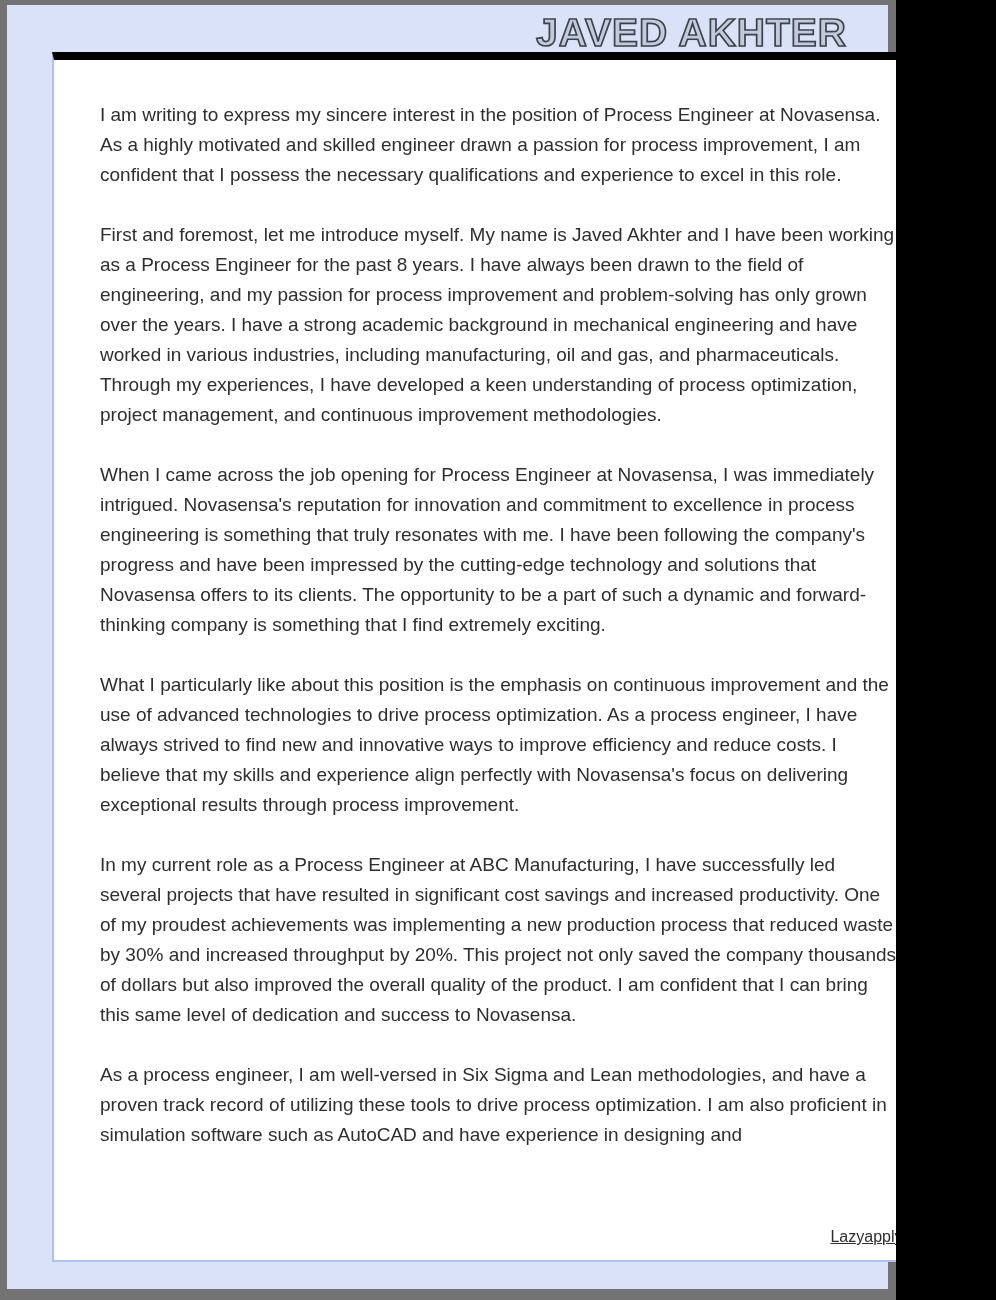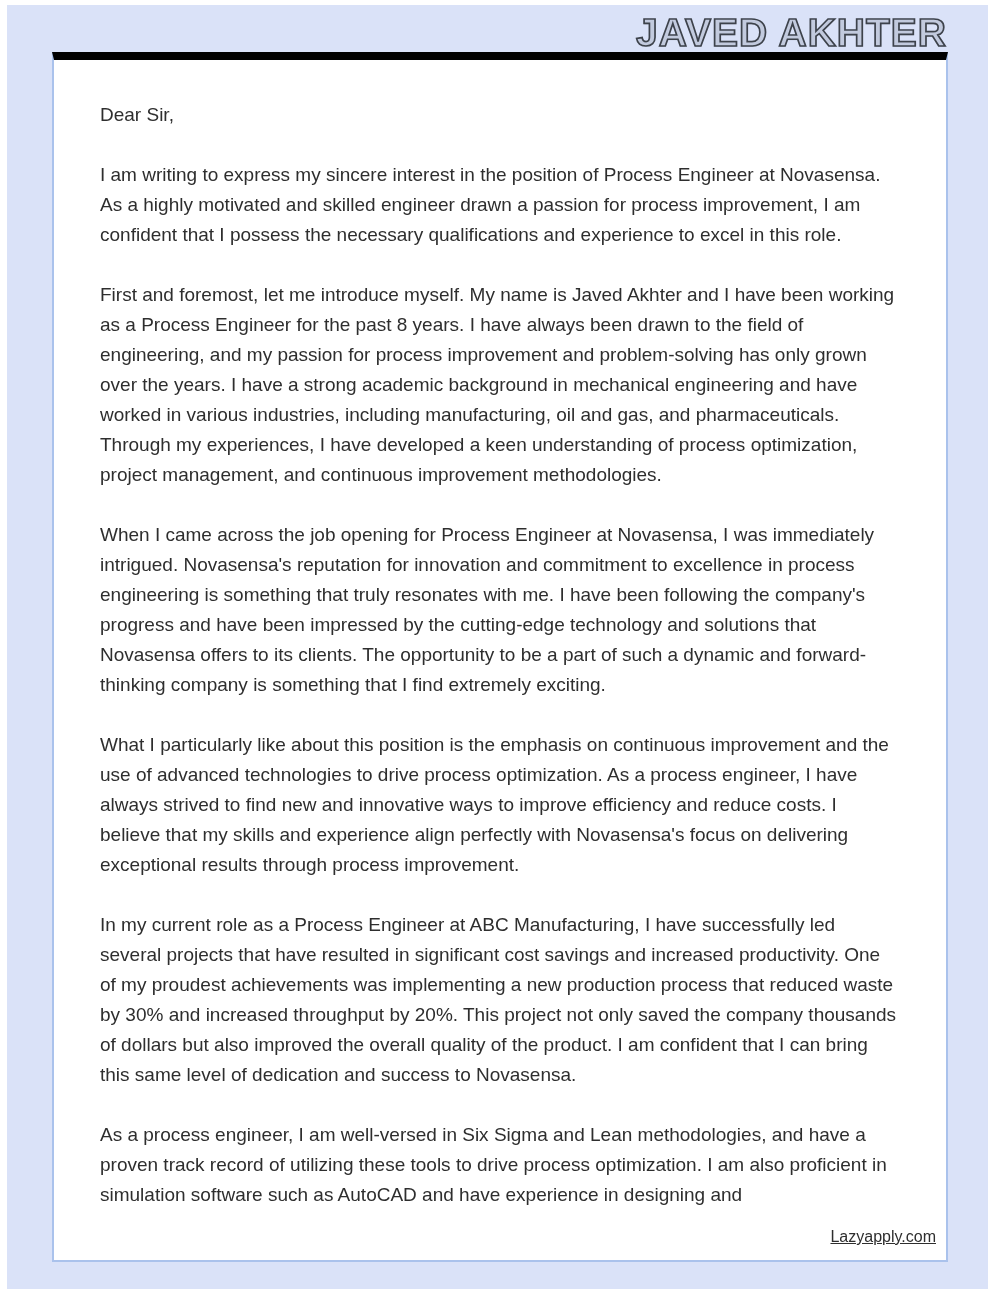--- a/index.html
+++ b/index.html
@@ -2,24 +2,24 @@
 <html><head>
 <meta charset="utf-8">
 <style>
   html, body {
     margin: 0;
     padding: 0;
     background: #000;
   }
   .screen {
     position: relative;
-    width: 996px;
+    width: 896px;
     height: 1300px;
     overflow: hidden;
-    background: #ffffff;
+    background: #737373;
     font-family: "Liberation Sans", sans-serif;
   }
   
   .canvas {
     position: absolute;
     left: 7px;
     top: 5px;
     right: 8px;
     bottom: 11px;
     background: #dae2f8;
@@ -74,21 +74,20 @@
 </head>
 <body>
 
 <div class="screen">
   <div class="canvas">
 
     <div class="header-name">JAVED AKHTER</div>
 
     <div class="page">
       <div class="letter-body">
-        <p>Dear Sir,</p>
         <p>I am writing to express my sincere interest in the position of Process Engineer at Novasensa. As a highly motivated and skilled engineer drawn a passion for process improvement, I am confident that I possess the necessary qualifications and experience to excel in this role.</p>
         <p>First and foremost, let me introduce myself. My name is Javed Akhter and I have been working as a Process Engineer for the past 8 years. I have always been drawn to the field of engineering, and my passion for process improvement and problem-solving has only grown over the years. I have a strong academic background in mechanical engineering and have worked in various industries, including manufacturing, oil and gas, and pharmaceuticals. Through my experiences, I have developed a keen understanding of process optimization, project management, and continuous improvement methodologies.</p>
         <p>When I came across the job opening for Process Engineer at Novasensa, I was immediately intrigued. Novasensa's reputation for innovation and commitment to excellence in process engineering is something that truly resonates with me. I have been following the company's progress and have been impressed by the cutting-edge technology and solutions that Novasensa offers to its clients. The opportunity to be a part of such a dynamic and forward-thinking company is something that I find extremely exciting.</p>
         <p>What I particularly like about this position is the emphasis on continuous improvement and the use of advanced technologies to drive process optimization. As a process engineer, I have always strived to find new and innovative ways to improve efficiency and reduce costs. I believe that my skills and experience align perfectly with Novasensa's focus on delivering exceptional results through process improvement.</p>
         <p>In my current role as a Process Engineer at ABC Manufacturing, I have successfully led several projects that have resulted in significant cost savings and increased productivity. One of my proudest achievements was implementing a new production process that reduced waste by 30% and increased throughput by 20%. This project not only saved the company thousands of dollars but also improved the overall quality of the product. I am confident that I can bring this same level of dedication and success to Novasensa.</p>
         <p>As a process engineer, I am well-versed in Six Sigma and Lean methodologies, and have a proven track record of utilizing these tools to drive process optimization. I am also proficient in simulation software such as AutoCAD and have experience in designing and</p>
       </div>
 
       <div class="watermark">Lazyapply.com</div>
     </div>

